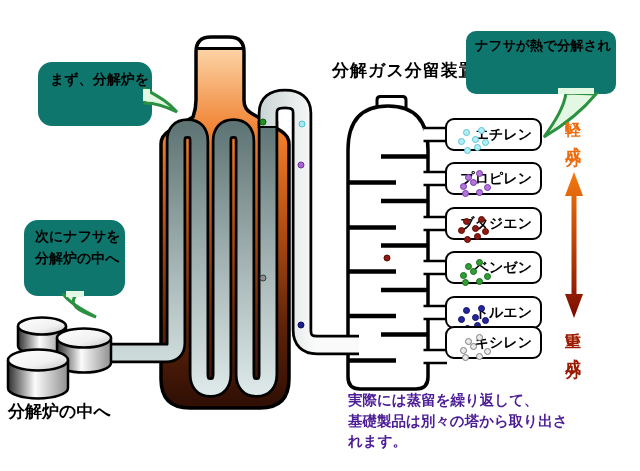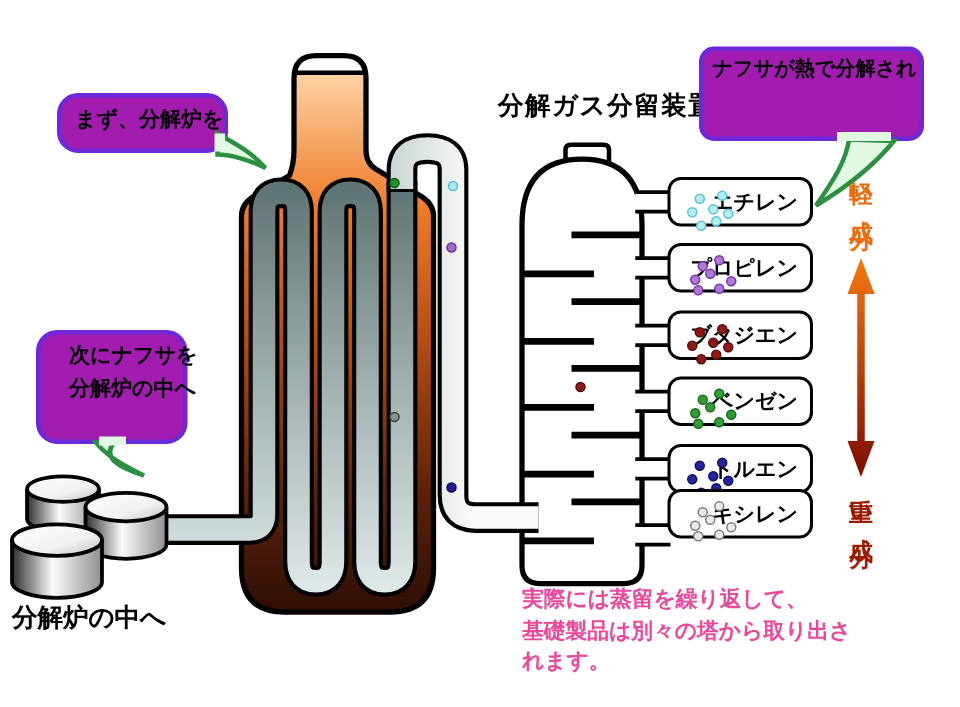--- a/index.html
+++ b/index.html
@@ -1,35 +1,35 @@
 <!DOCTYPE html>
 <html><head>
 <meta charset="utf-8">
 <style>
   html,body{margin:0;padding:0;background:#fff;}
   #stage{position:relative;width:640px;height:471px;background:#ffffff;overflow:hidden;
          font-family:"Liberation Sans","DejaVu Sans",sans-serif;}
   #artwork{position:absolute;left:0;top:0;}
   .abs{position:absolute;}
   .title{font-size:17px;font-weight:bold;color:#000;letter-spacing:1px;white-space:nowrap;}
-  .bubble{position:absolute;background:#a21caf;border:3px solid #6d28d9;border-radius:14px;
+  .bubble{position:absolute;background:#0f766e;border:3px solid #0f766e;border-radius:14px;
           color:#000;font-weight:bold;box-sizing:border-box;}
   .bubble .ln{white-space:nowrap;}
   .b1{font-size:14px;line-height:21px;padding:4px 9px;}
-  .b2{font-size:14px;line-height:22px;padding:2px 19px;}
+  .b2{font-size:14px;line-height:22px;padding:2px 8px;}
   .b3{font-size:13.4px;line-height:19px;padding:2px 6px;border-radius:10px;}
   .tailpatch{position:absolute;background:#e3f8e3;}
   .product-box{position:absolute;left:445px;width:97px;height:33px;background:#fff;
                border:2.5px solid #000;border-radius:9px;box-sizing:border-box;}
   .product-label{position:absolute;right:8px;top:50%;transform:translateY(-50%);
                  font-size:14px;font-weight:bold;color:#000;white-space:nowrap;}
   .pdot{position:absolute;width:5px;height:5px;border-radius:50%;border:1.2px solid;box-sizing:content-box;}
   .vlabel{position:absolute;writing-mode:vertical-rl;text-orientation:upright;
           font-size:16px;font-weight:bold;letter-spacing:4px;white-space:nowrap;}
-  .note{font-size:14.5px;font-weight:bold;color:#ec4899;line-height:20.5px;white-space:nowrap;}
+  .note{font-size:14.5px;font-weight:bold;color:#4c1d95;line-height:20.5px;white-space:nowrap;}
   .tanklabel{font-size:17px;font-weight:bold;color:#000;white-space:nowrap;}
 </style>
 </head>
 <body>
 
 <div id="stage">
 
   <svg id="artwork" width="640" height="471" viewBox="0 0 640 471">
     <defs>
       <linearGradient id="gB" x1="0" y1="0" x2="0" y2="1">
@@ -157,21 +157,21 @@
         <circle cx="302" cy="124" r="3" fill="#a7e9ef" stroke="#54bfd2" stroke-width="1"></circle>
         <circle cx="301" cy="165" r="3" fill="#a865cd" stroke="#6f2e9b" stroke-width="1"></circle>
         <circle cx="263" cy="278" r="3" fill="#8a8f8f" stroke="#3c4040" stroke-width="1"></circle>
         <circle cx="301" cy="325" r="3" fill="#1d1d8f" stroke="#0d0d55" stroke-width="1"></circle>
         <circle cx="387" cy="258" r="3" fill="#8e1a10" stroke="#570c08" stroke-width="1"></circle>
       </g>
   </svg>
 
   <div class="abs title" style="left:332px;top:59px;">分解ガス分留装置</div>
 
-  <div class="bubble b1" style="left:38px;top:62px;width:114px;height:40px;">
+  <div class="bubble b1" style="left:38px;top:62px;width:114px;height:64px;">
     <div class="ln">まず、分解炉を</div>
   </div>
   <svg class="abs" style="left:142px;top:84px;" width="38" height="32">
     <path d="M 3 5 C 17 13 25 17 35 28 C 21 21 9 19 3 19 Z" fill="#e3f8e3" stroke="#2b9140" stroke-width="3"></path>
   </svg>
   <div class="tailpatch" style="left:143px;top:89px;width:7px;height:12px;"></div>
 
   <div class="bubble b2" style="left:24px;top:220px;width:101px;height:76px;">
     <div class="ln">次にナフサを</div>
     <div class="ln">分解炉の中へ</div>

